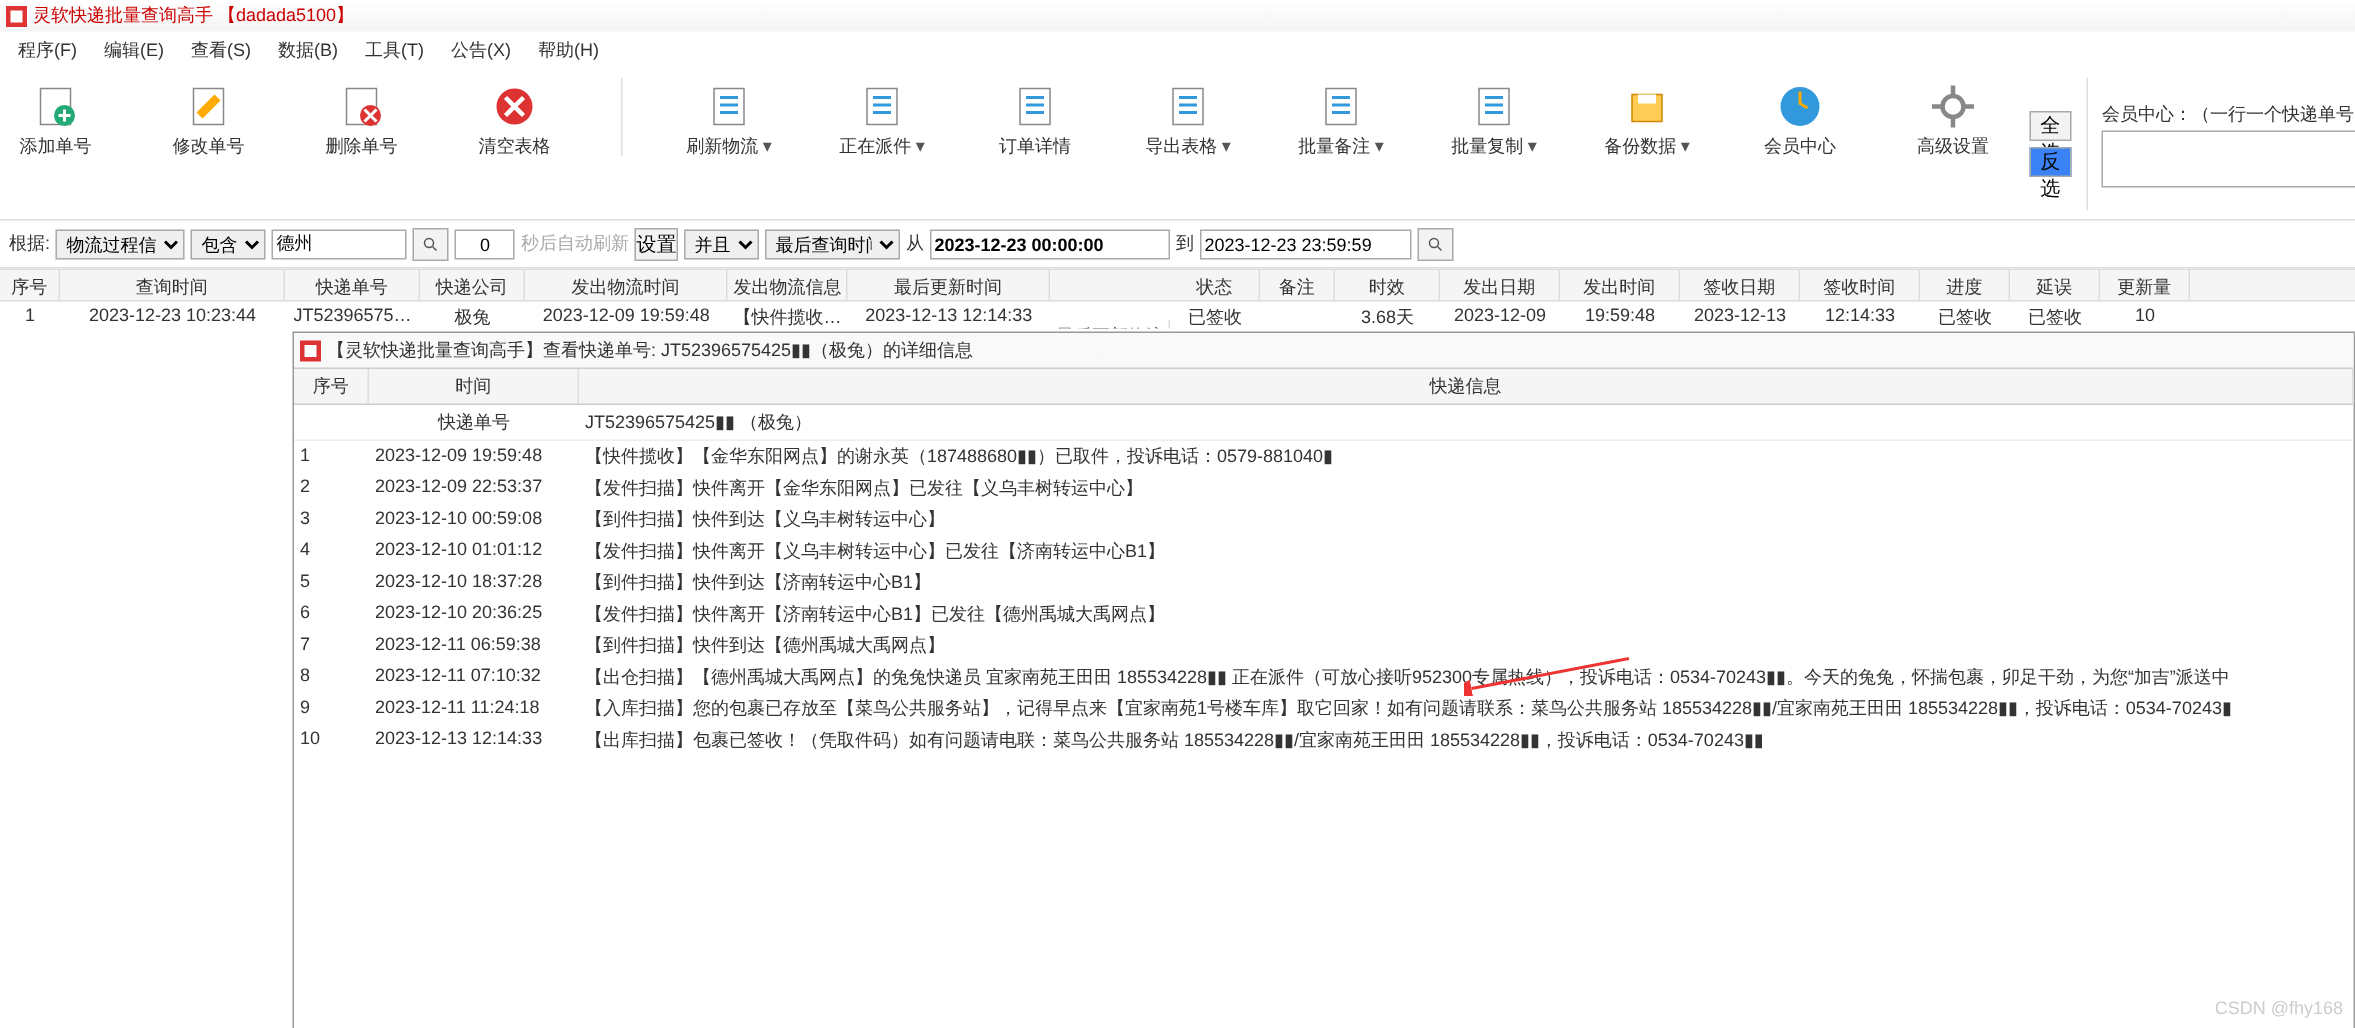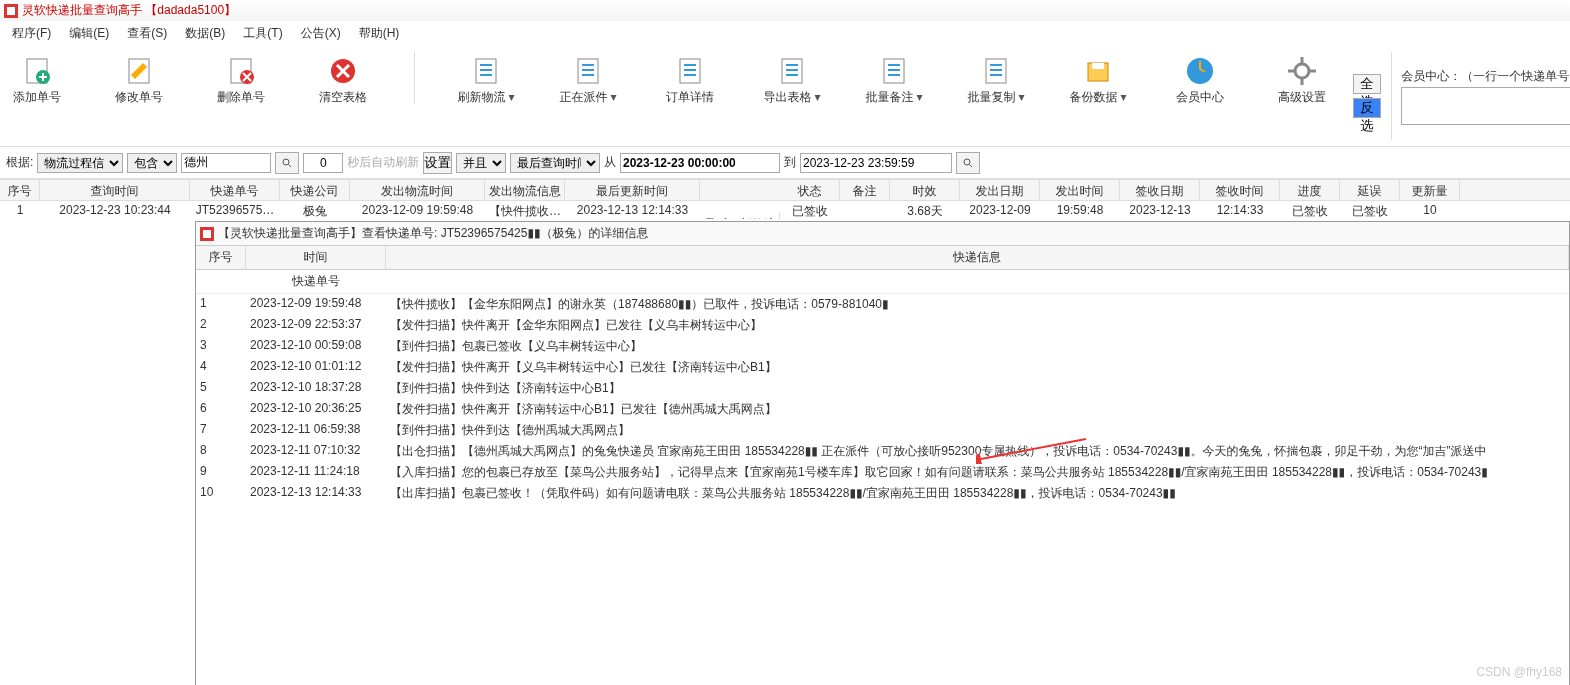--- a/index.html
+++ b/index.html
@@ -257,21 +257,21 @@
       </svg>
     </div>
   <input type="text" style="width: 40px; text-align: center;" value="0">
   <span style="color:#aaa;">秒后自动刷新</span>
   <button style="height:22px;border:1px solid #aaa;background:#f3f3f3;padding:0 0;">设置</button>
   <select style="width:50px;"><option>并且</option></select>
   <select style="width:90px;"><option>最后查询时间</option></select>
   <span>从</span>
   <input type="text" style="width: 160px; font-weight: bold;" value="2023-12-23 00:00:00">
   <span>到</span>
-  <input type="text" style="width: 152px;" value="2023-12-23 23:59:59">
+  <input type="text" style="width: 141px;" value="2023-12-23 23:59:59">
   <div class="btn-sm">
       <svg width="12" height="12" viewBox="0 0 24 24">
         <circle cx="10" cy="10" r="6" fill="none" stroke="#555" stroke-width="2"></circle>
         <line x1="15" y1="15" x2="20" y2="20" stroke="#555" stroke-width="2"></line>
       </svg>
     </div>
 </div>
 
 <div class="grid">
   <div class="grid-head" id="grid-head">
@@ -324,20 +324,21 @@
     <span>【灵软快递批量查询高手】查看快递单号: JT52396575425▮▮（极兔）的详细信息</span>
   </div>
   <div class="detail-head">
     <div class="dh-seq">序号</div>
     <div class="dh-time">时间</div>
     <div class="dh-info">快递信息</div>
   </div>
   <div class="detail-sub">
     <div class="dh-seq"></div>
     <div class="dh-time" style="text-align:center;">快递单号</div>
+    <div class="dh-info">JT52396575425▮▮ （极兔）</div>
   </div>
   <div class="detail-rows arrow-svg" id="detail-rows">
     <svg class="arrow" width="120" height="30">
       <defs>
           <marker id="ah" markerWidth="10" markerHeight="10" refX="0" refY="3" orient="auto">
             <path d="M0,0 L0,6 L9,3 z" fill="#e33"></path>
           </marker>
         </defs>
       <line x1="110" y1="5" x2="5" y2="25" stroke="#e33" stroke-width="2" marker-end="url(#ah)"></line>
     </svg>
@@ -347,21 +348,21 @@
         <div class="dr-info">【快件揽收】【金华东阳网点】的谢永英（187488680▮▮）已取件，投诉电话：0579-881040▮</div>
       </div>
       <div class="detail-row">
         <div class="dr-seq">2</div>
         <div class="dr-time">2023-12-09 22:53:37</div>
         <div class="dr-info">【发件扫描】快件离开【金华东阳网点】已发往【义乌丰树转运中心】</div>
       </div>
       <div class="detail-row">
         <div class="dr-seq">3</div>
         <div class="dr-time">2023-12-10 00:59:08</div>
-        <div class="dr-info">【到件扫描】包裹已签收【义乌丰树转运中心】</div>
+        <div class="dr-info">【到件扫描】快件到达【义乌丰树转运中心】</div>
       </div>
       <div class="detail-row">
         <div class="dr-seq">4</div>
         <div class="dr-time">2023-12-10 01:01:12</div>
         <div class="dr-info">【发件扫描】快件离开【义乌丰树转运中心】已发往【济南转运中心B1】</div>
       </div>
       <div class="detail-row">
         <div class="dr-seq">5</div>
         <div class="dr-time">2023-12-10 18:37:28</div>
         <div class="dr-info">【到件扫描】快件到达【济南转运中心B1】</div>

